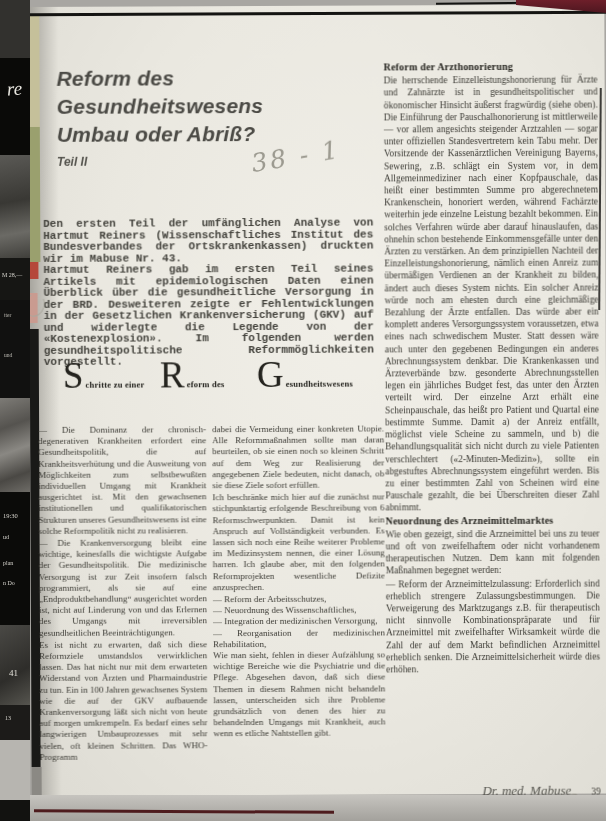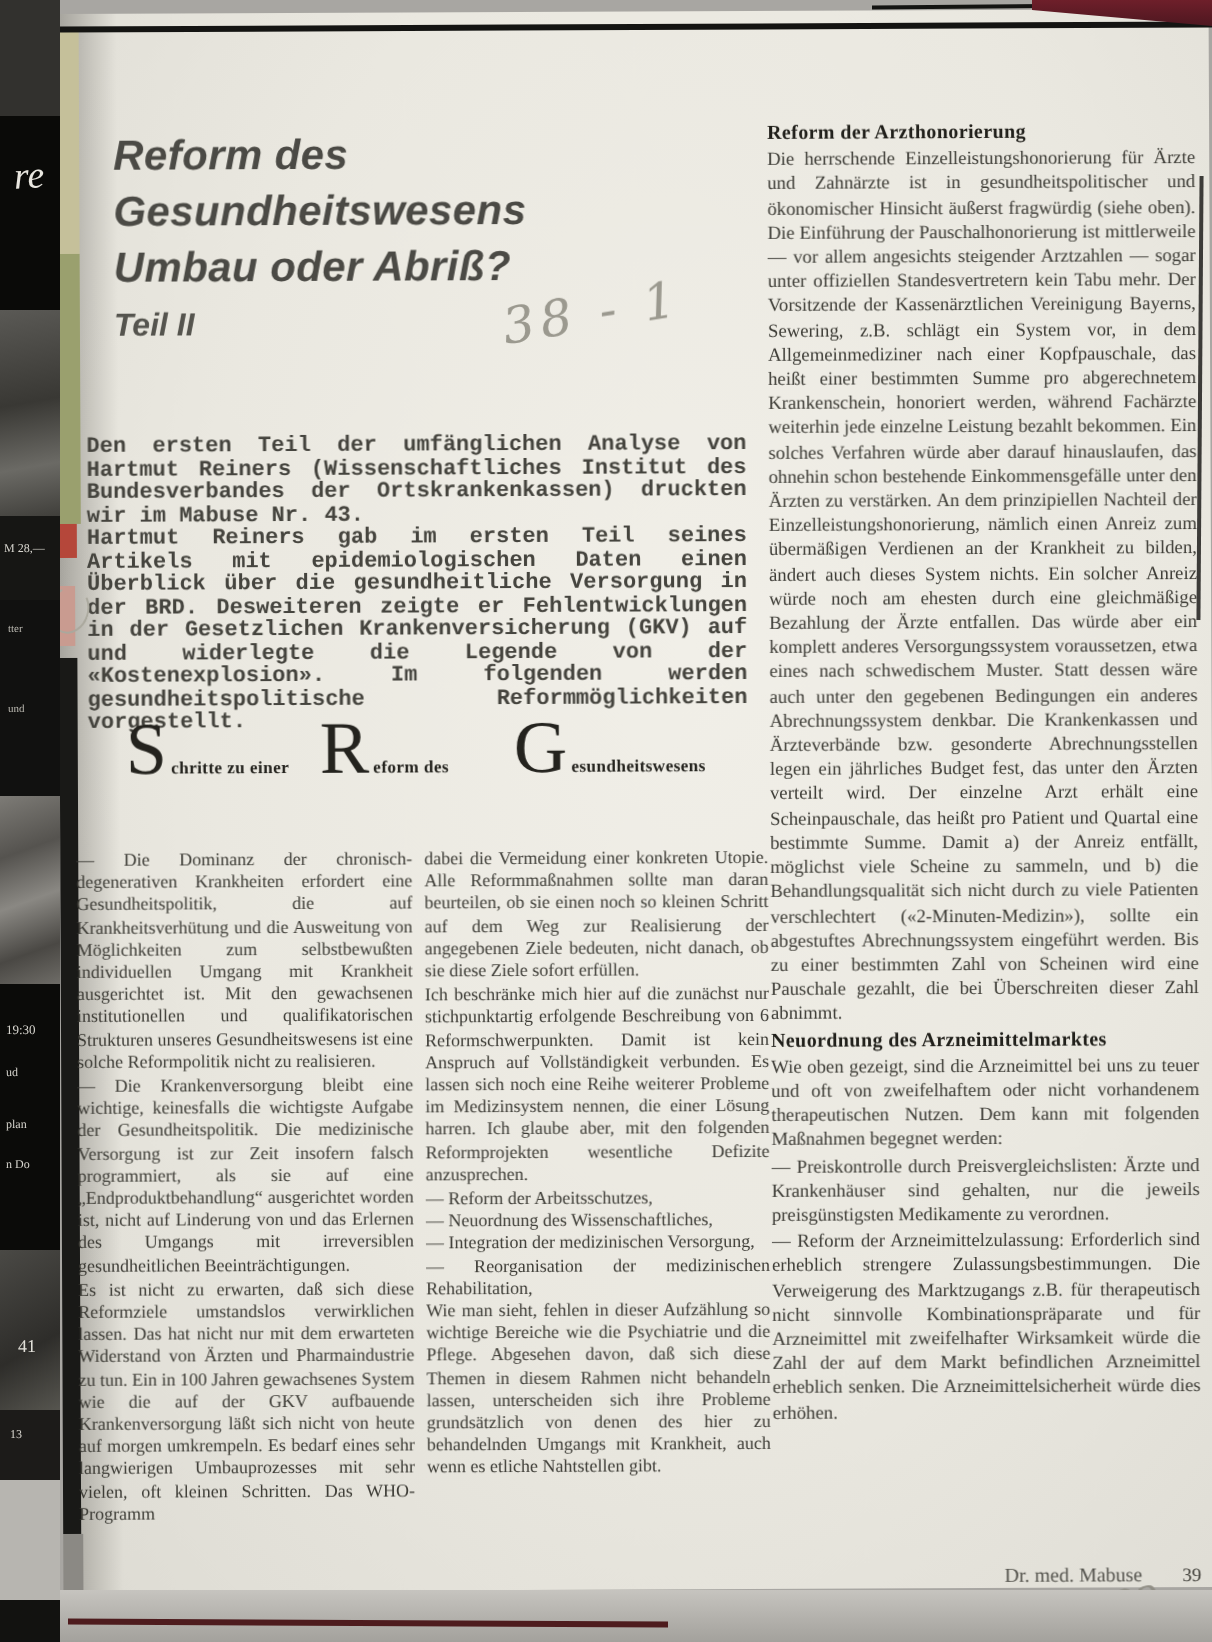--- a/index.html
+++ b/index.html
@@ -47,21 +47,21 @@
   .edge-pink{top:286px;height:30px;width:8px;background:#c99b90;}
   .edge-dark{top:322px;height:438px;width:9px;background:#191917;}
   .edge-gray{top:760px;height:29px;width:10px;background:#8b8984;}
 
   
   .title{position:absolute;left:28px;top:58px;width:330px;
          font-family:"Liberation Sans",sans-serif;font-style:italic;font-weight:bold;
          font-size:21px;line-height:28px;color:#4b4a45;letter-spacing:.2px;}
   .part-label{position:absolute;left:28px;top:148px;
          font-family:"Liberation Sans",sans-serif;font-style:italic;font-weight:bold;
-         font-size:16px;color:#55544e;}
+         font-size:12px;color:#55544e;}
   .hand-note{position:absolute;left:222px;top:136px;font-family:"DejaVu Serif",serif;
          font-style:italic;font-size:25px;color:#9b998f;transform:rotate(-9deg);letter-spacing:3px;}
 
   
   .intro{position:absolute;left:14px;top:212px;width:330px;
          font-family:Liberation Mono, monospace;font-weight:bold;
          font-size:11px;line-height:11.5px;color:#45443e;text-align:justify;white-space:pre-line;}
   .pencil-hook{position:absolute;left:-5px;top:286px;width:18px;height:22px;
          border:1.6px solid #aaa89d;border-radius:50%;border-top-color:transparent;transform:rotate(18deg);}
 
@@ -80,21 +80,21 @@
   .col-mid .li{margin:0;}
   .col-right{position:absolute;left:355px;top:56px;width:214px;height:736px;overflow:hidden;
        font-size:9.4px;line-height:12.2px;text-align:justify;color:#3c3b35;}
   .art-head{font-weight:bold;font-size:10px;color:#201f1a;margin:0 0 3px 0;letter-spacing:.2px;}
   .art-head-2{margin-top:8px;}
   .col-right p{margin:0 0 1px 0;}
 
   
   .footer{position:absolute;left:355px;top:778px;width:214px;display:flex;justify-content:flex-end;
           align-items:baseline;gap:20px;}
-  .journal{font-size:10px;color:#55544e;}
+  .journal{font-style:italic;font-size:13px;color:#55544e;}
   .pageno{font-size:9.5px;color:#3c3b35;}
   .hand-92{position:absolute;left:524px;top:786px;font-family:"DejaVu Serif",serif;font-style:italic;
           font-size:19px;color:#908e85;transform:rotate(-8deg);}
 
   
   .top-line-1{position:absolute;left:30px;top:12px;width:576px;height:2.5px;background:#141412;
           transform:rotate(-0.25deg);z-index:5;}
   .top-line-2{position:absolute;left:436px;top:2px;width:170px;height:2px;background:#141412;
           transform:rotate(-0.5deg);z-index:5;}
   .red-corner{position:absolute;right:0;top:0;width:90px;height:13px;z-index:6;
@@ -183,21 +183,20 @@
       <p class="li">— Integration der medizinischen Versorgung,</p>
       <p class="li">— Reorganisation der medizinischen Rehabilitation,</p>
       <p>Wie man sieht, fehlen in dieser Aufzählung so wichtige Bereiche wie die Psychiatrie und die Pflege. Abgesehen davon, daß sich diese Themen in diesem Rahmen nicht behandeln lassen, unterscheiden sich ihre Probleme grundsätzlich von denen des hier zu behandelnden Umgangs mit Krankheit, auch wenn es etliche Nahtstellen gibt.</p>
     </div>
 
     <div class="col-right">
       <p class="art-head">Reform der Arzthonorierung</p>
       <p>Die herrschende Einzelleistungshonorierung für Ärzte und Zahnärzte ist in gesundheitspolitischer und ökonomischer Hinsicht äußerst fragwürdig (siehe oben). Die Einführung der Pauschalhonorierung ist mittlerweile — vor allem angesichts steigender Arztzahlen — sogar unter offiziellen Standesvertretern kein Tabu mehr. Der Vorsitzende der Kassenärztlichen Vereinigung Bayerns, Sewering, z.B. schlägt ein System vor, in dem Allgemeinmediziner nach einer Kopfpauschale, das heißt einer bestimmten Summe pro abgerechnetem Krankenschein, honoriert werden, während Fachärzte weiterhin jede einzelne Leistung bezahlt bekommen. Ein solches Verfahren würde aber darauf hinauslaufen, das ohnehin schon bestehende Einkommensgefälle unter den Ärzten zu verstärken. An dem prinzipiellen Nachteil der Einzelleistungshonorierung, nämlich einen Anreiz zum übermäßigen Verdienen an der Krankheit zu bilden, ändert auch dieses System nichts. Ein solcher Anreiz würde noch am ehesten durch eine gleichmäßige Bezahlung der Ärzte entfallen. Das würde aber ein komplett anderes Versorgungssystem voraussetzen, etwa eines nach schwedischem Muster. Statt dessen wäre auch unter den gegebenen Bedingungen ein anderes Abrechnungssystem denkbar. Die Krankenkassen und Ärzteverbände bzw. gesonderte Abrechnungsstellen legen ein jährliches Budget fest, das unter den Ärzten verteilt wird. Der einzelne Arzt erhält eine Scheinpauschale, das heißt pro Patient und Quartal eine bestimmte Summe. Damit a) der Anreiz entfällt, möglichst viele Scheine zu sammeln, und b) die Behandlungsqualität sich nicht durch zu viele Patienten verschlechtert («2-Minuten-Medizin»), sollte ein abgestuftes Abrechnungssystem eingeführt werden. Bis zu einer bestimmten Zahl von Scheinen wird eine Pauschale gezahlt, die bei Überschreiten dieser Zahl abnimmt.</p>
       <p class="art-head art-head-2">Neuordnung des Arzneimittelmarktes</p>
       <p>Wie oben gezeigt, sind die Arzneimittel bei uns zu teuer und oft von zweifelhaftem oder nicht vorhandenem therapeutischen Nutzen. Dem kann mit folgenden Maßnahmen begegnet werden:</p>
-      <p>— Preiskontrolle durch Preisvergleichslisten: Ärzte und Krankenhäuser sind gehalten, nur die jeweils preisgünstigsten Medikamente zu verordnen.</p>
       <p>— Reform der Arzneimittelzulassung: Erforderlich sind erheblich strengere Zulassungsbestimmungen. Die Verweigerung des Marktzugangs z.B. für therapeutisch nicht sinnvolle Kombinationspräparate und für Arzneimittel mit zweifelhafter Wirksamkeit würde die Zahl der auf dem Markt befindlichen Arzneimittel erheblich senken. Die Arzneimittelsicherheit würde dies erhöhen.</p>
     </div>
 
     <div class="footer">
       <span class="journal">Dr. med. Mabuse</span>
       <span class="pageno">39</span>
     </div>
     <div class="hand-92">92</div>
   </div>
 

